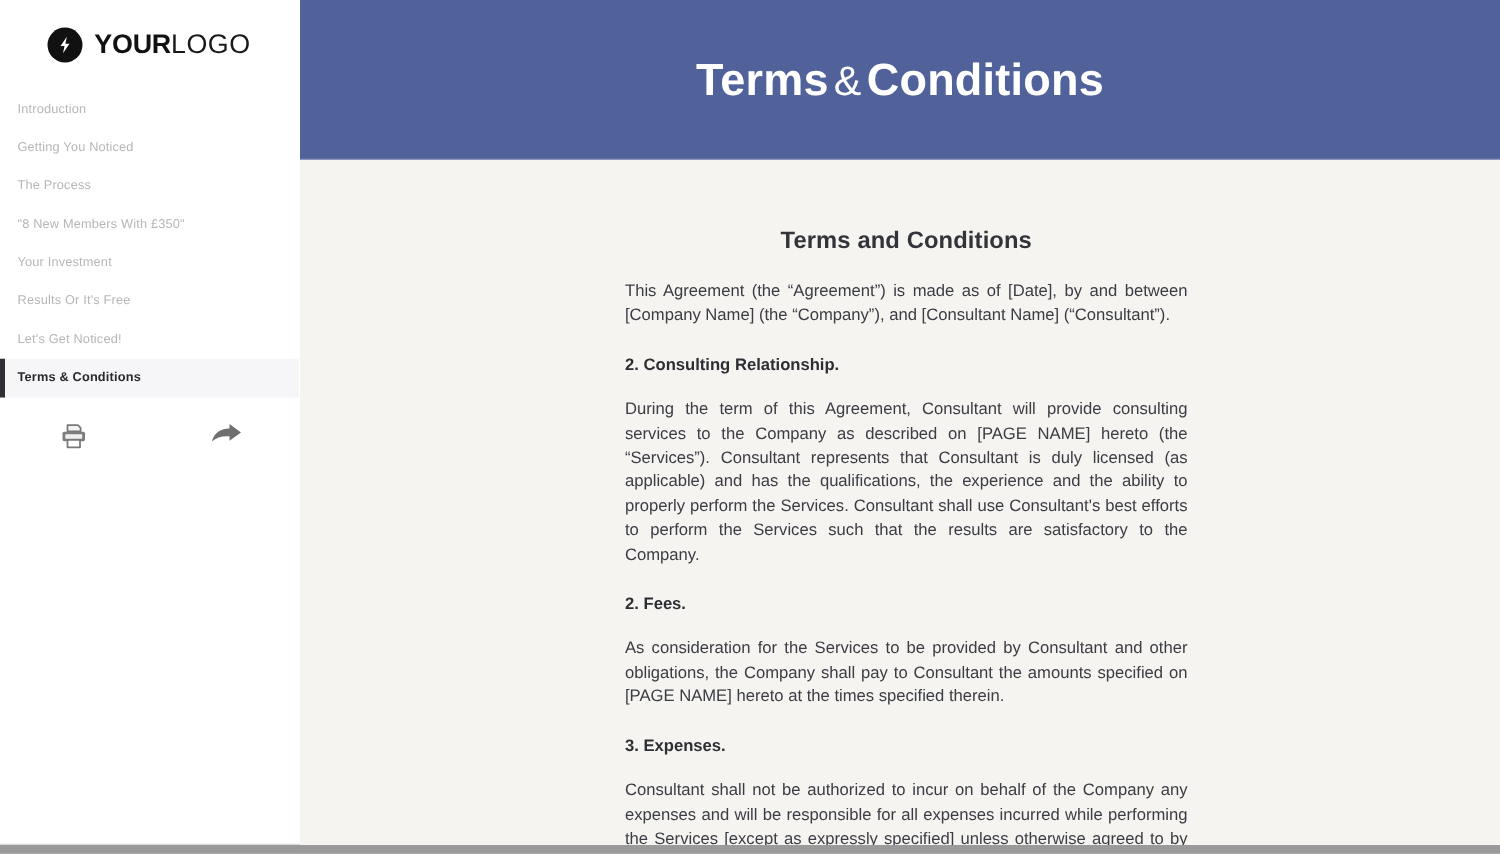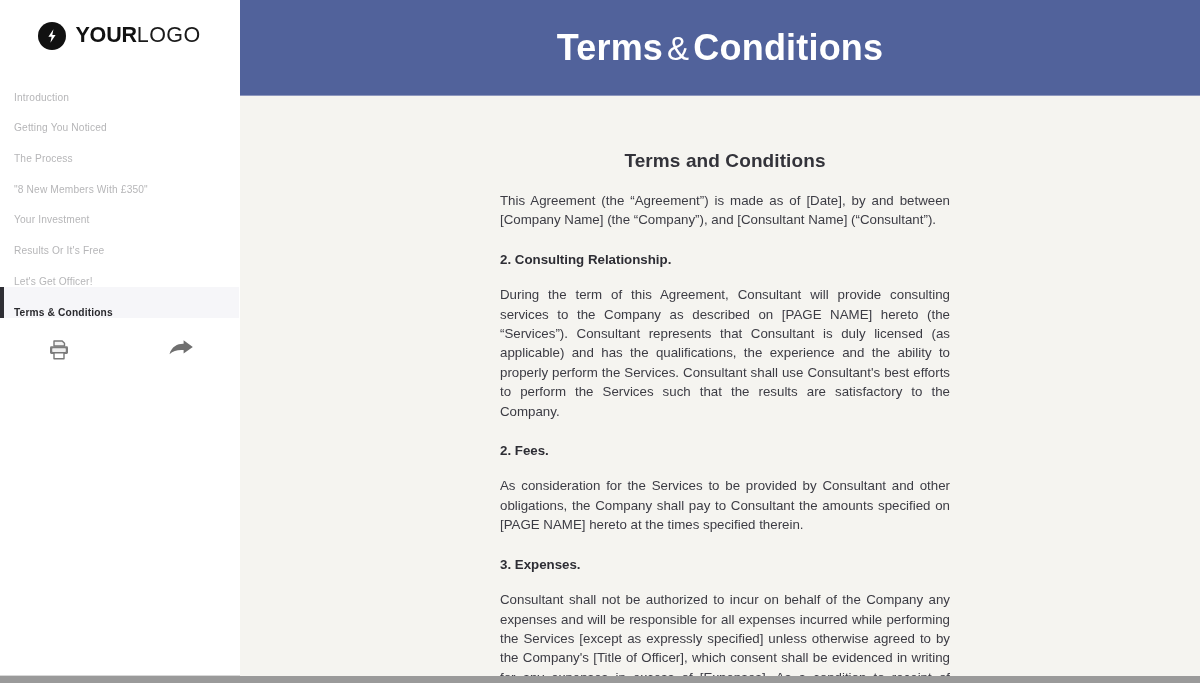--- a/index.html
+++ b/index.html
@@ -73,21 +73,21 @@
   }
 
   #nav {
     margin-top: 4px;
     padding-bottom: 4px;
   }
 
   .nav-item {
     height: 30.7px;
     display: flex;
-    align-items: flex-end;
+    align-items: center;
     padding-left: 10px;
     font-size: 10.2px;
     color: #b6b6b8;
     letter-spacing: 0.15px;
     border-left: 4px solid transparent;
     cursor: pointer;
     white-space: nowrap;
   }
 
   .nav-item.active {
@@ -118,21 +118,21 @@
   
   #main {
     flex: 1;
     height: 683px;
     background: #f5f4f0;
     position: relative;
     overflow: hidden;
   }
 
   #doc-header {
-    height: 96px;
+    height: 128px;
     background: #51629b;
     display: flex;
     align-items: center;
     justify-content: center;
     border-bottom: 1px solid #8d96bd;
   }
 
   #doc-header-title {
     color: #ffffff;
     font-size: 36px;
@@ -240,21 +240,21 @@
       <div class="nav-item">
         <span>"8 New Members With £350"</span>
       </div>
       <div class="nav-item">
         <span>Your Investment</span>
       </div>
       <div class="nav-item">
         <span>Results Or It's Free</span>
       </div>
       <div class="nav-item">
-        <span>Let's Get Officer!</span>
+        <span>Let's Get Noticed!</span>
       </div>
       <div class="nav-item active">
         <span>Terms &amp; Conditions</span>
       </div>
     </nav>
 
     <div id="tools">
       <div class="tool-btn">
         <span>
           <svg width="24" height="24" viewBox="0 0 24 24" aria-hidden="true">

